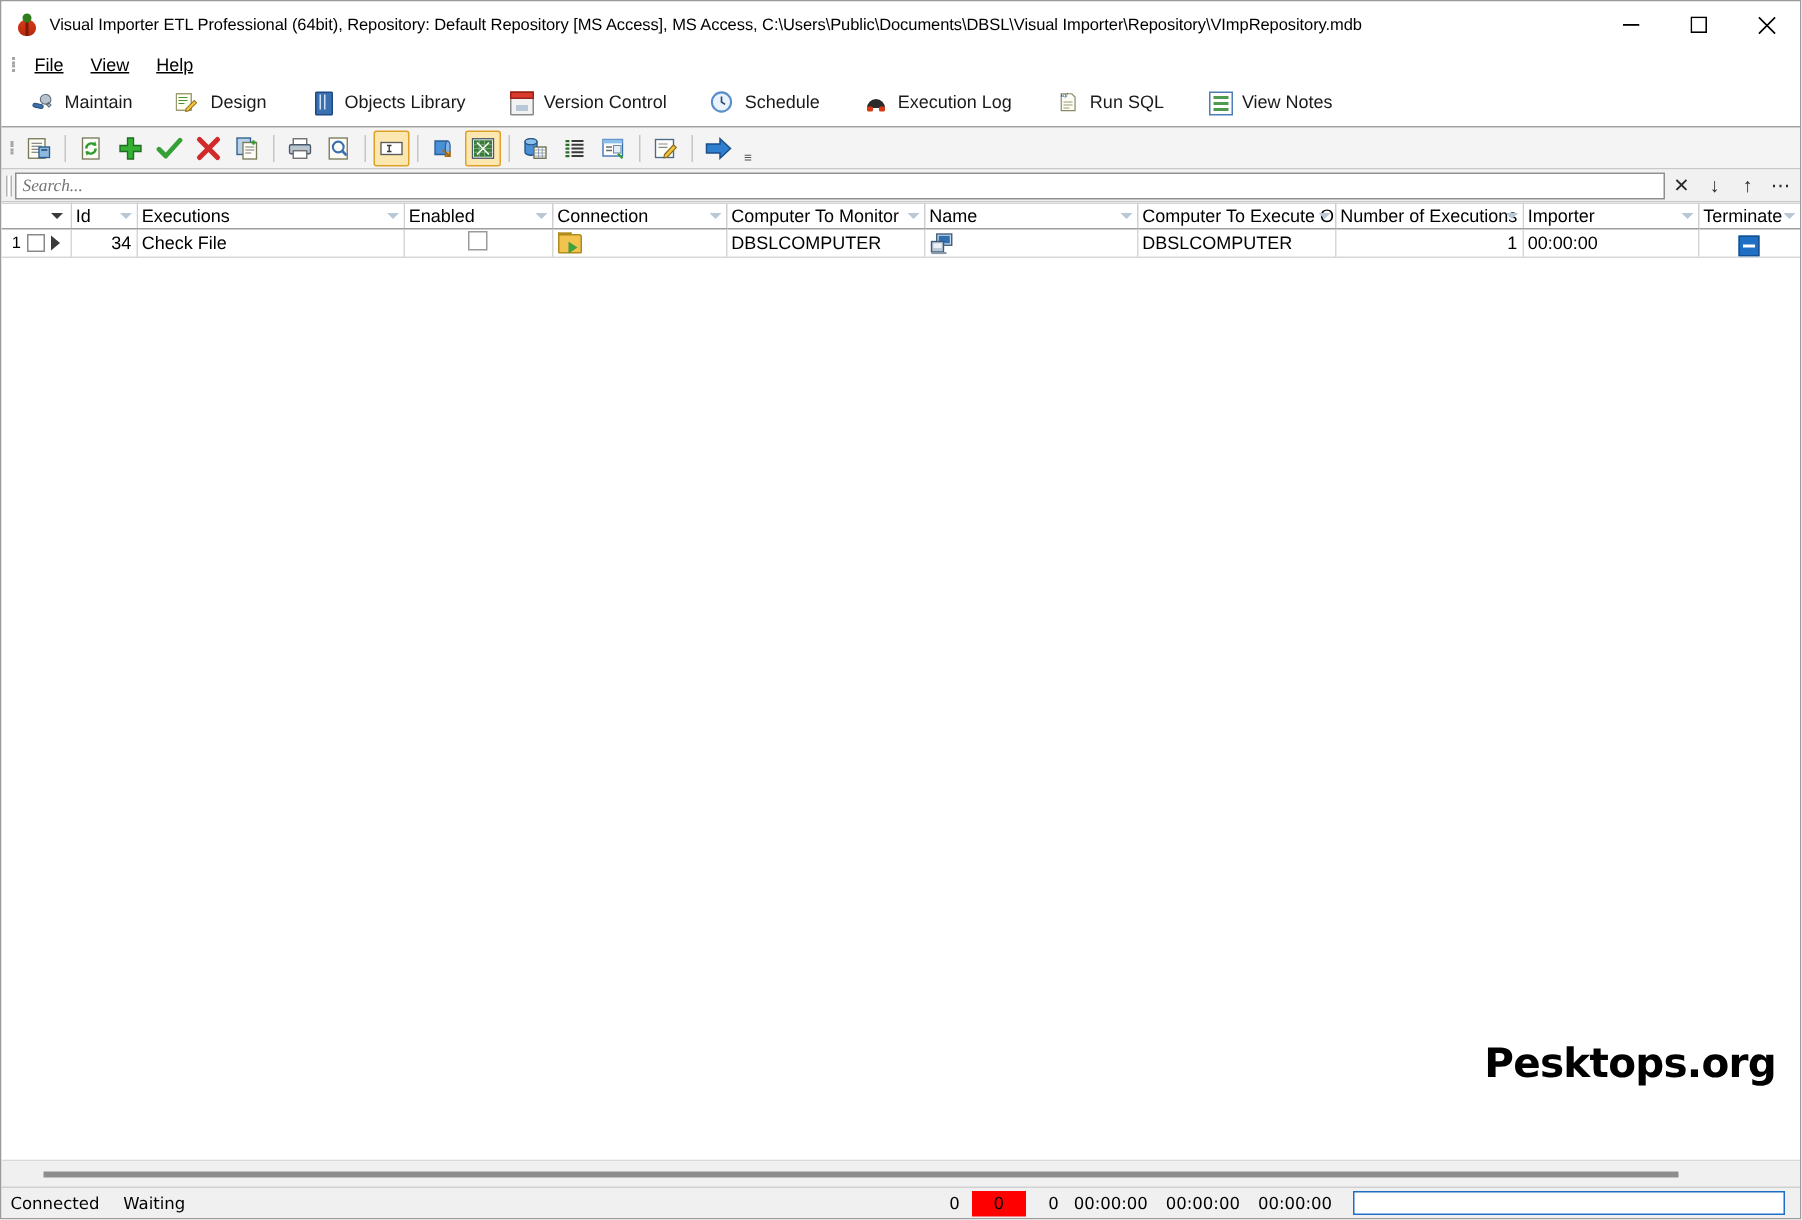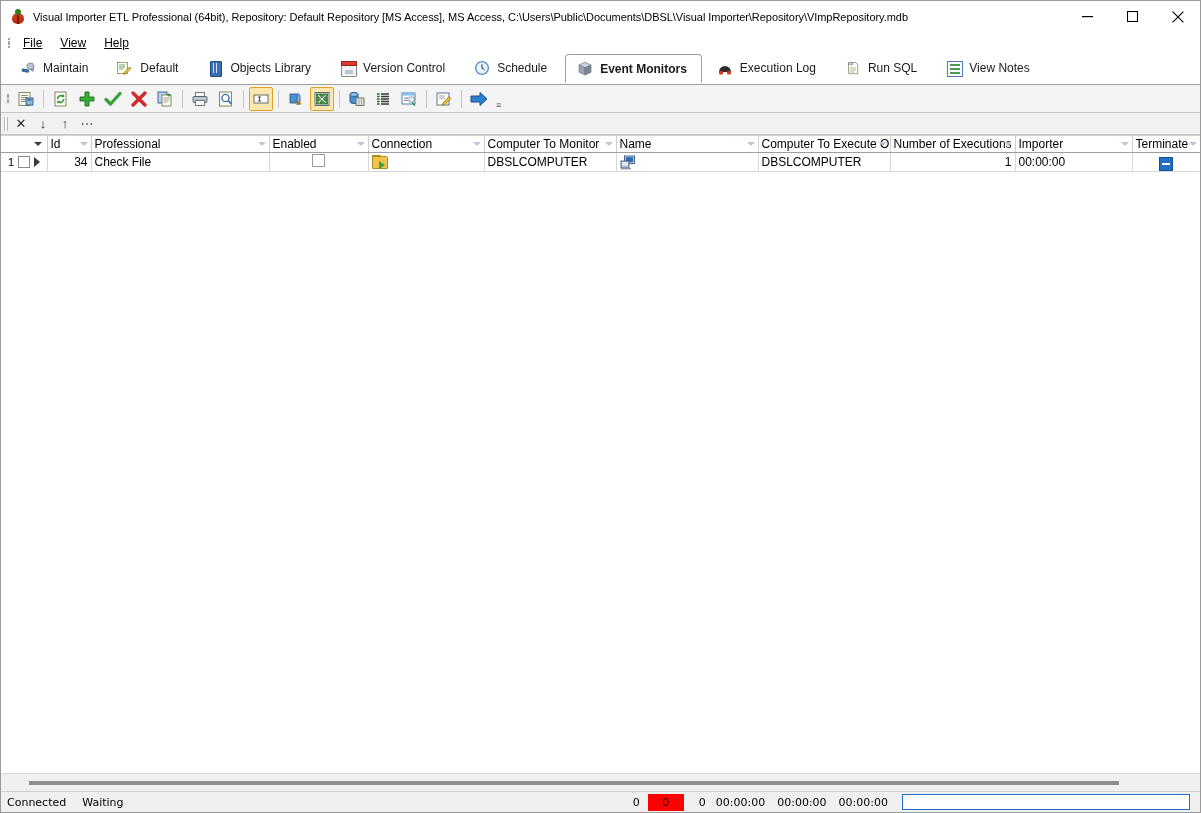--- a/index.html
+++ b/index.html
@@ -486,21 +486,21 @@
     </div>
 
     <div class="tab">
       <span class="ticon">
         <svg class="ic-design" viewBox="0 0 15 14">
           <rect x="0.5" y="1.5" width="10" height="11" fill="#fdfdf2" stroke="#8a8a5a" stroke-width="0.8"></rect>
           <path d="M2 4 h6 M2 6 h6 M2 8 h4" stroke="#4a8f3a" stroke-width="0.8"></path>
           <path d="M7 11.5 L12.5 6 L14 7.5 L8.5 13 L6.8 13.3 z" fill="#f2c43c" stroke="#8a6a14" stroke-width="0.7"></path>
         </svg>
       </span>
-      <span class="tlabel">Default</span>
+      <span class="tlabel">Design</span>
     </div>
 
     <div class="tab">
       <span class="ticon">
           <span class="ic-book"></span>
         </span>
       <span class="tlabel">Objects Library</span>
     </div>
 
     <div class="tab">
@@ -513,30 +513,20 @@
     <div class="tab">
       <span class="ticon">
         <svg width="16" height="16" viewBox="0 0 16 16">
           <circle cx="8" cy="8" r="6.4" fill="#eaf3fb" stroke="#5b8fc9" stroke-width="1.4"></circle>
           <path d="M8 4.3 V8 L10.4 9.6" stroke="#2a4d73" stroke-width="1.1" fill="none"></path>
         </svg>
       </span>
       <span class="tlabel">Schedule</span>
     </div>
 
-    <div class="tab active">
-      <span class="ticon">
-        <svg width="16" height="16" viewBox="0 0 16 16">
-          <path d="M8 1.2 L14 4 L8 6.8 L2 4 z" fill="#cfd6dd" stroke="#6b7782" stroke-width="0.7"></path>
-          <path d="M2 4 L8 6.8 L8 14 L2 11.2 z" fill="#9aa5b0" stroke="#6b7782" stroke-width="0.7"></path>
-          <path d="M14 4 L8 6.8 L8 14 L14 11.2 z" fill="#7b8896" stroke="#6b7782" stroke-width="0.7"></path>
-        </svg>
-      </span>
-      <span class="tlabel">Event Monitors</span>
-    </div>
 
     <div class="tab">
       <span class="ticon">
         <svg width="16" height="16" viewBox="0 0 16 16">
           <path d="M2 12 A6 6 0 0 1 14 12 z" fill="#2b2b2b"></path>
           <rect x="2" y="11" width="4" height="3.4" rx="1" fill="#d83a18"></rect>
           <rect x="10" y="11" width="4" height="3.4" rx="1" fill="#d83a18"></rect>
         </svg>
       </span>
       <span class="tlabel">Execution Log</span>
@@ -709,20 +699,21 @@
       </svg>
     </div>
 
     <div class="tb-overflow">≡</div>
   </div>
 
   <div class="searchrow">
     <div class="search-grip">
         <i></i>
       </div>
+    <input class="search-input" type="text" placeholder="Search..." style="">
     <div class="search-btn">✕</div>
     <div class="search-btn">↓</div>
     <div class="search-btn">↑</div>
     <div class="search-btn">⋯</div>
   </div>
 
   <div class="gridwrap">
     <table class="grid">
       <colgroup>
         <col style="width:46px">
@@ -736,21 +727,21 @@
           <col style="width:125px">
         <col style="width:117px">
           <col style="width:68px">
       </colgroup>
       <thead>
         <tr>
           <th class="indicator-head">
             <span class="filter-arrow"></span>
           </th>
           <th><span>Id</span><span class="filter-arrow"></span></th>
-          <th><span>Professional</span><span class="filter-arrow"></span></th>
+          <th><span>Executions</span><span class="filter-arrow"></span></th>
           <th><span>Enabled</span><span class="filter-arrow"></span></th>
           <th><span>Connection</span><span class="filter-arrow"></span></th>
           <th><span>Computer To Monitor</span><span class="filter-arrow"></span></th>
           <th><span>Name</span><span class="filter-arrow"></span></th>
           <th><span>Computer To Execute On</span><span class="filter-arrow"></span></th>
           <th><span>Number of Executions</span><span class="filter-arrow"></span></th>
           <th><span>Importer</span><span class="filter-arrow"></span></th>
           <th><span>Terminate</span><span class="filter-arrow"></span></th>
         </tr>
       </thead>
@@ -790,20 +781,21 @@
           <td>00:00:00</td>
           <td class="cell-center">
             <span class="cb-indet">
                 <i></i>
               </span>
           </td>
         </tr>
       </tbody>
     </table>
 
+    <div class="watermark">Pesktops.org</div>
   </div>
 
   <div class="hscroll-area">
     <div class="hscroll-track">
       <div class="hscroll-thumb"></div>
     </div>
   </div>
 
   <div class="statusbar">
     <div class="sb-cell sb-connected">Connected</div>

